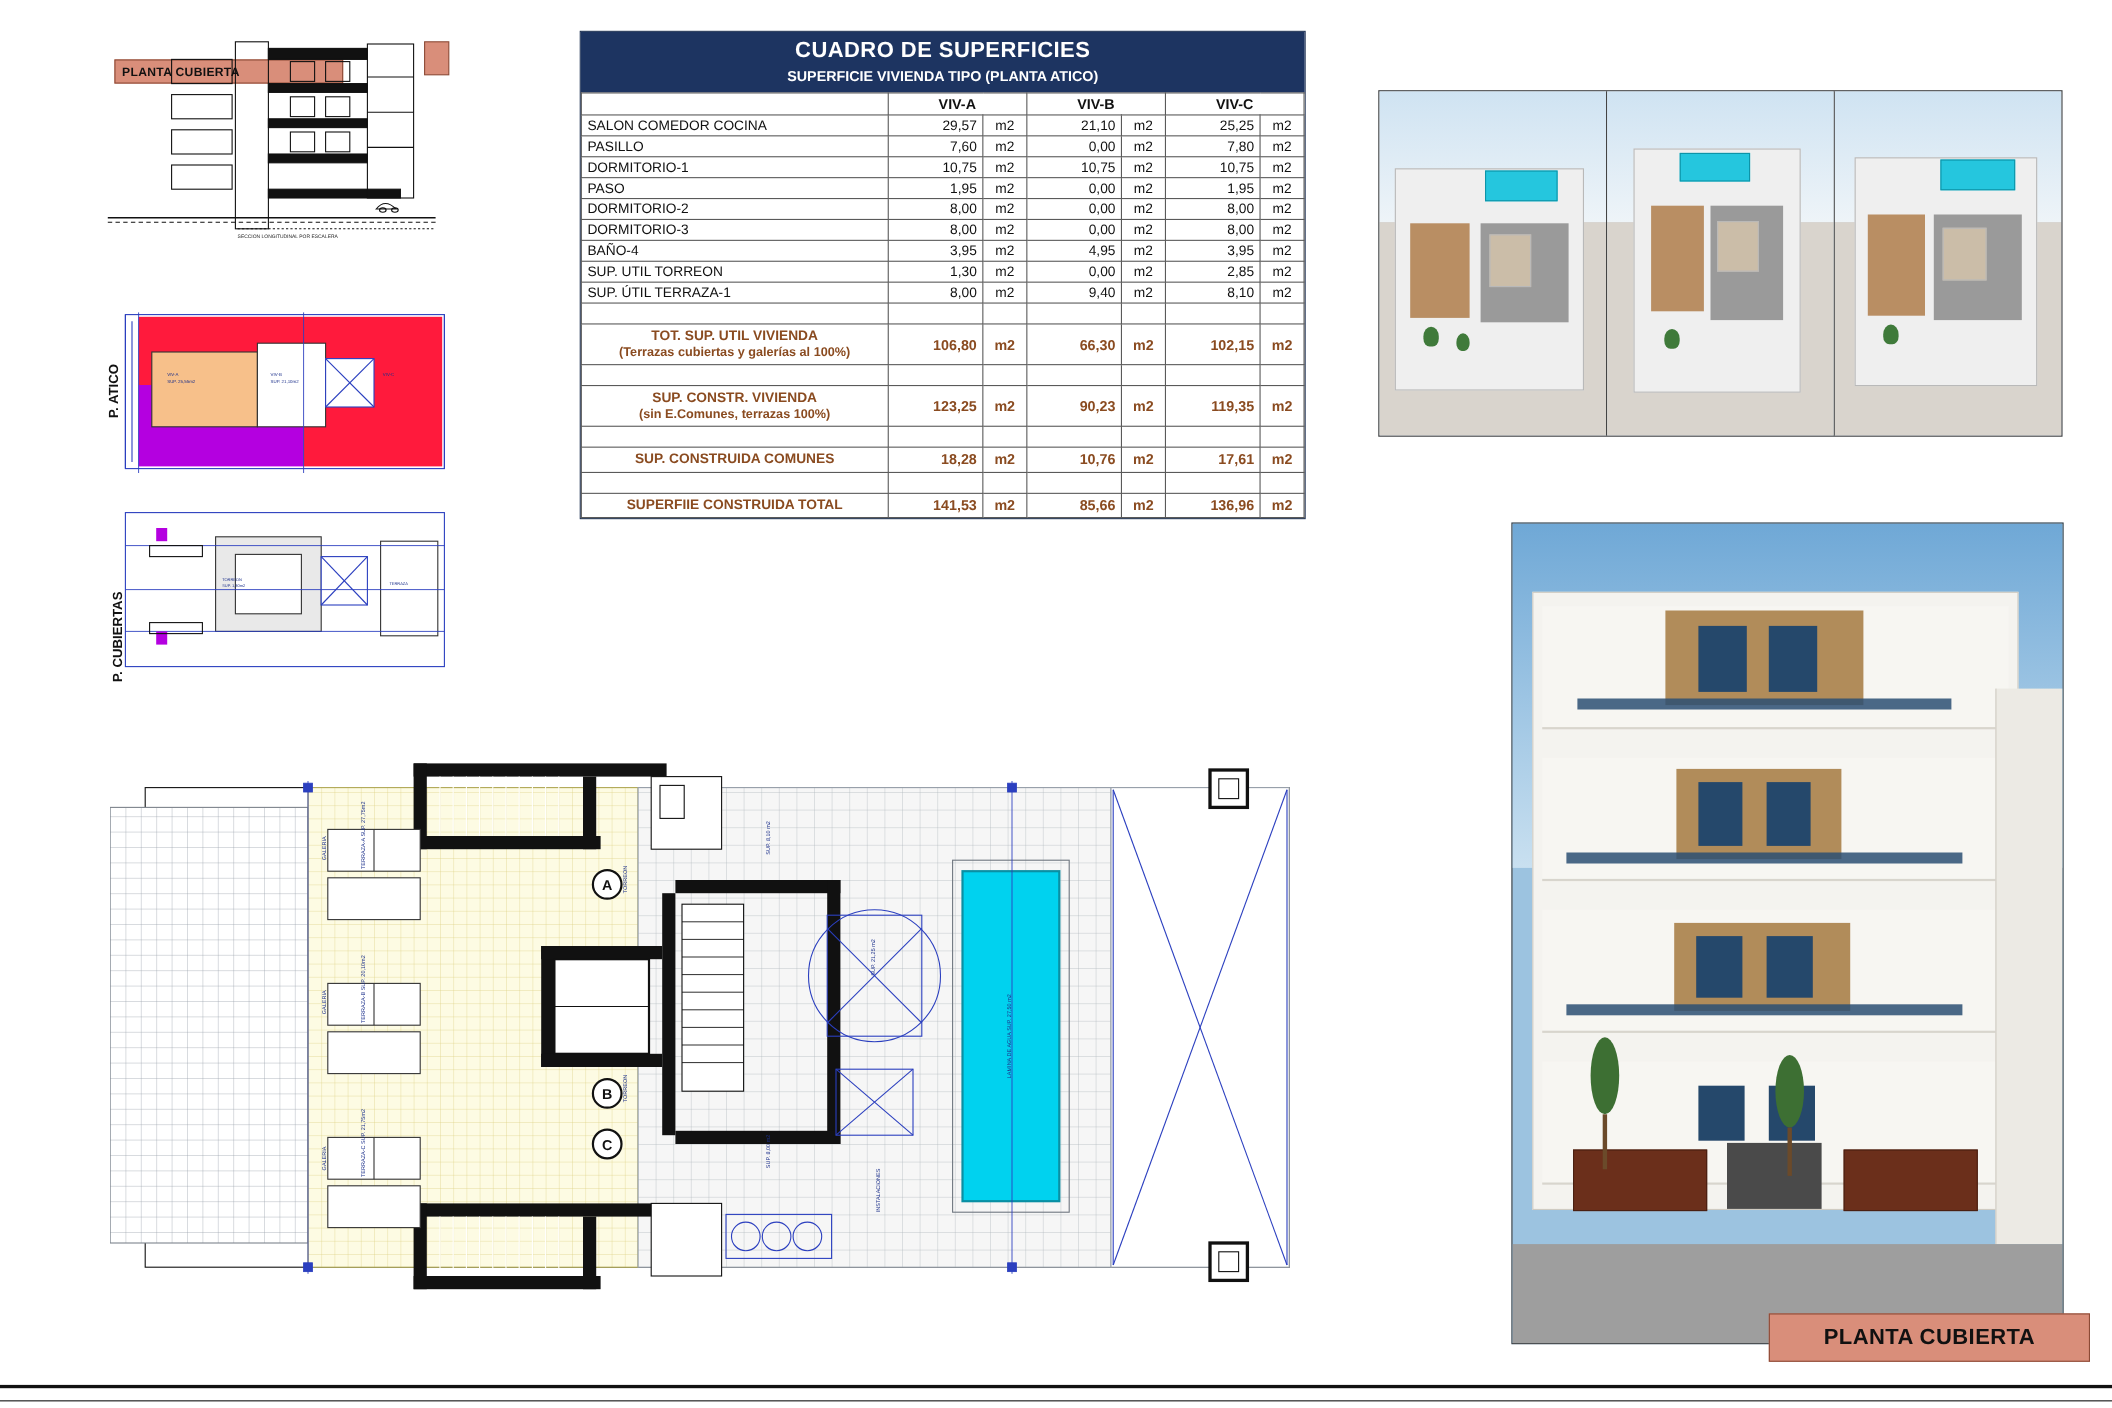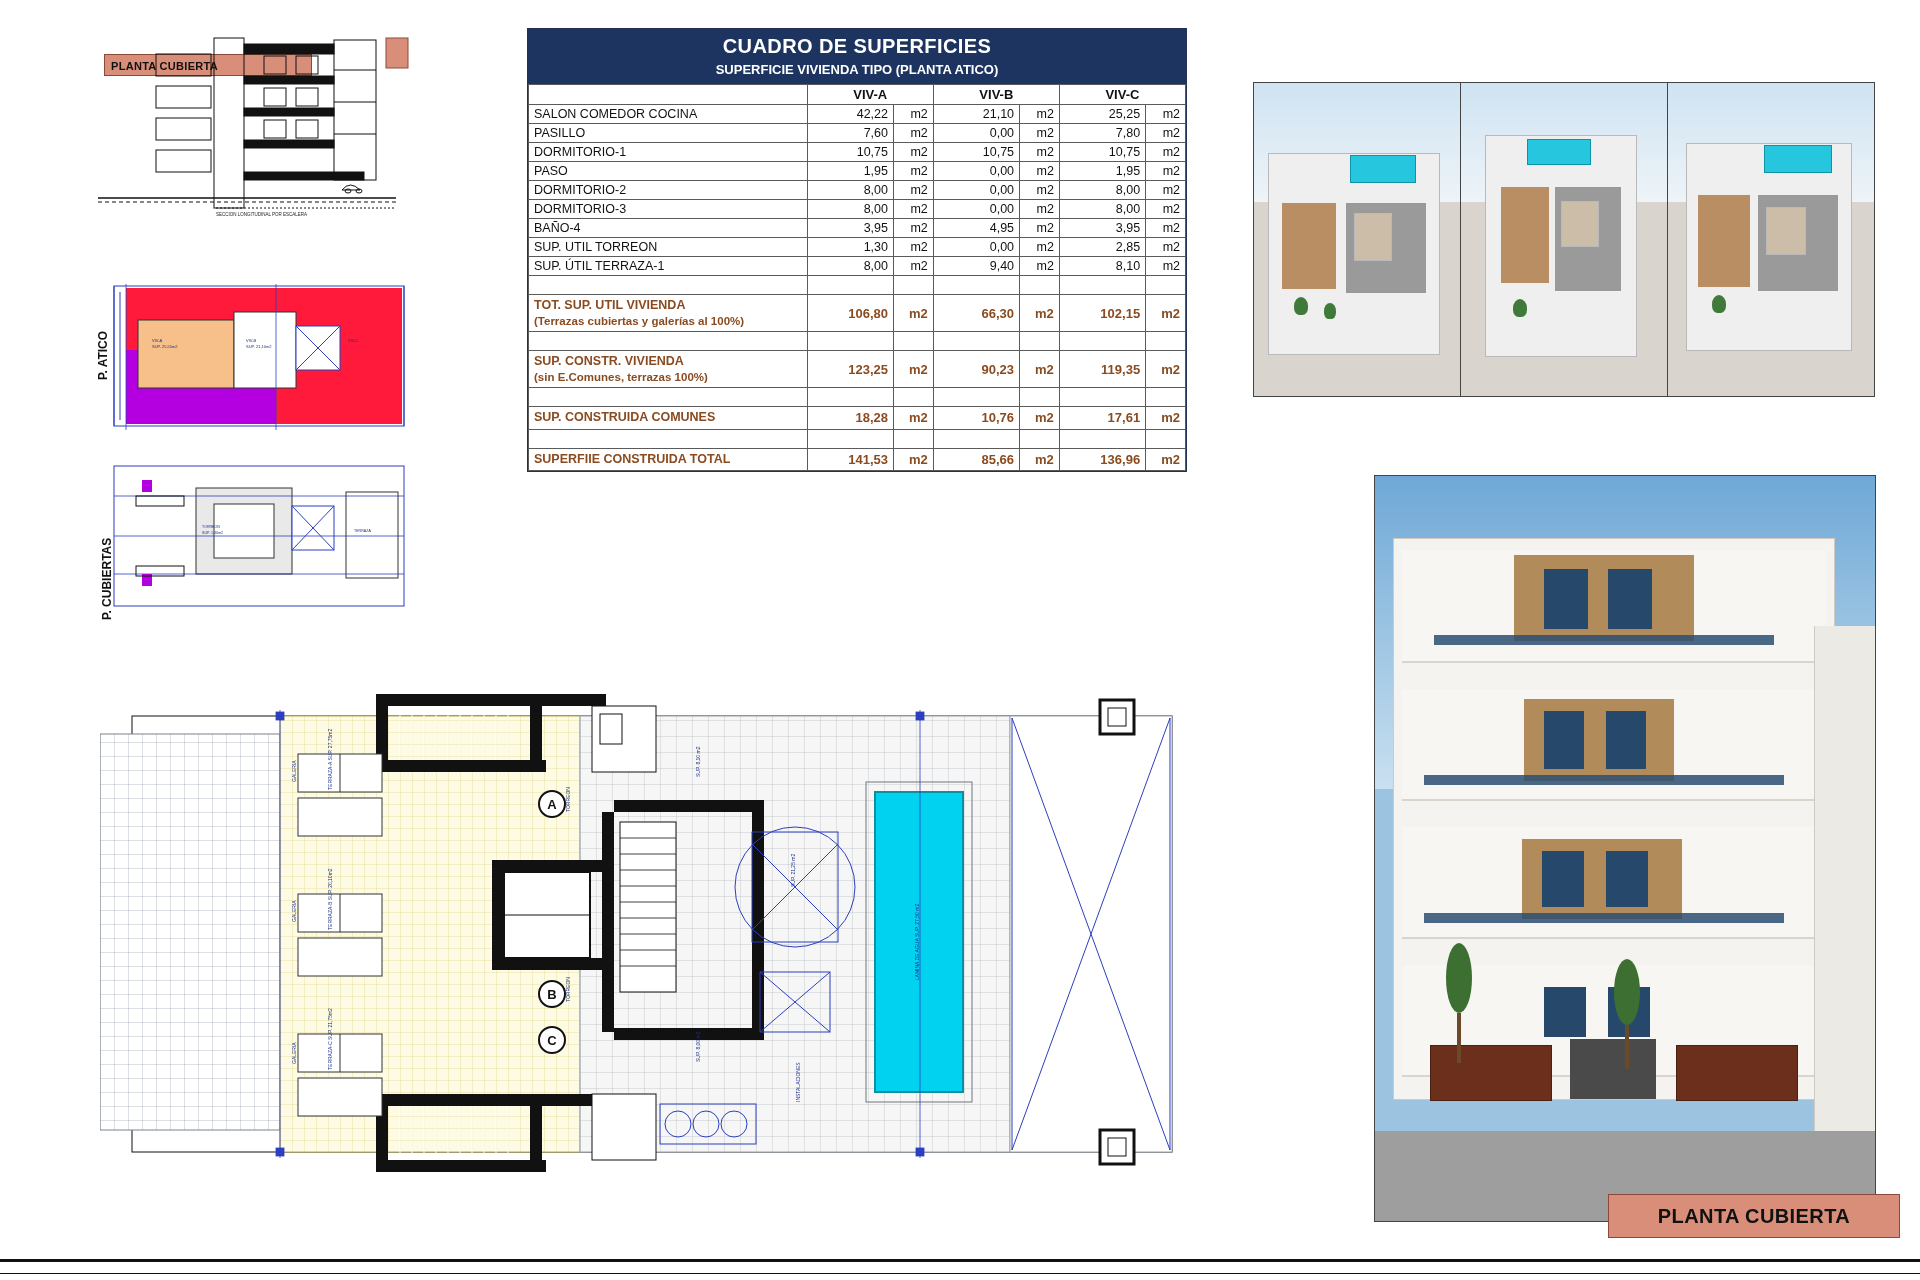--- a/index.html
+++ b/index.html
@@ -37,23 +37,23 @@
   
   .table-wrap{position:absolute;left:527px;top:28px;width:660px;border:1px solid #203354;box-sizing:border-box;background:#fff;}
   .tbl-header{background:#1d3461;color:#fff;text-align:center;padding:6px 0 2px;}
   .tbl-header .t1{font-size:20px;font-weight:bold;letter-spacing:.4px;}
   .tbl-header .t2{font-size:13px;font-weight:bold;padding:4px 0 5px;}
   table.surf{border-collapse:collapse;width:100%;font-size:12.5px;color:#111;}
   table.surf td,table.surf th{border:1px solid #5a5a5a;padding:2px 5px;height:19px;box-sizing:border-box;}
   table.surf th{background:#fff;text-align:center;font-weight:bold;font-size:13px;}
   .col-name{width:42%;text-align:left;}
   .cell-val{text-align:right;padding-right:3px;width:13%;}
-  .cell-unit{text-align:right;width:6%;padding-left:2px;}
+  .cell-unit{text-align:center;width:6%;padding-left:2px;}
   .sum-row td{font-weight:bold;color:#8a4b20;font-size:12.5px;}
-  .sum-row .col-name{line-height:1.25;padding:3px 5px;}
+  .sum-row .col-name{line-height:1.25;padding:3px 5px;text-align:center;}
   .sum-row .cell-val,.sum-row .cell-unit{font-size:13px;}
   .note{font-weight:bold;font-size:11.5px;}
   .blank-row td{height:10px;}
 
   
   .render-strip{position:absolute;left:1253px;top:82px;width:620px;height:313px;border:1px solid #444;background:#cfd6dc;display:flex;}
   .render-cell{flex:1;position:relative;border-right:1px solid #444;overflow:hidden;}
   .render-cell:last-child{border-right:none;}
   .sky{position:absolute;left:0;top:0;right:0;height:38%;background:linear-gradient(#cfe3f2,#eef4f8);}
   .ground{position:absolute;left:0;top:38%;right:0;bottom:0;background:#d9d4cd;}
@@ -196,21 +196,21 @@
       <tbody>
           <tr>
         <th class="col-name"></th>
         <th colspan="2">VIV-A</th>
         <th colspan="2">VIV-B</th>
         <th colspan="2">VIV-C</th>
       </tr>
 
       <tr>
             <td class="col-name">SALON COMEDOR COCINA</td>
-            <td class="cell-val">42,22</td>
+            <td class="cell-val">29,57</td>
             <td class="cell-unit">m2</td>
             <td class="cell-val">21,10</td>
             <td class="cell-unit">m2</td>
             <td class="cell-val">25,25</td>
             <td class="cell-unit">m2</td>
           </tr>
 
       <tr>
             <td class="col-name">PASILLO</td>
             <td class="cell-val">7,60</td>

